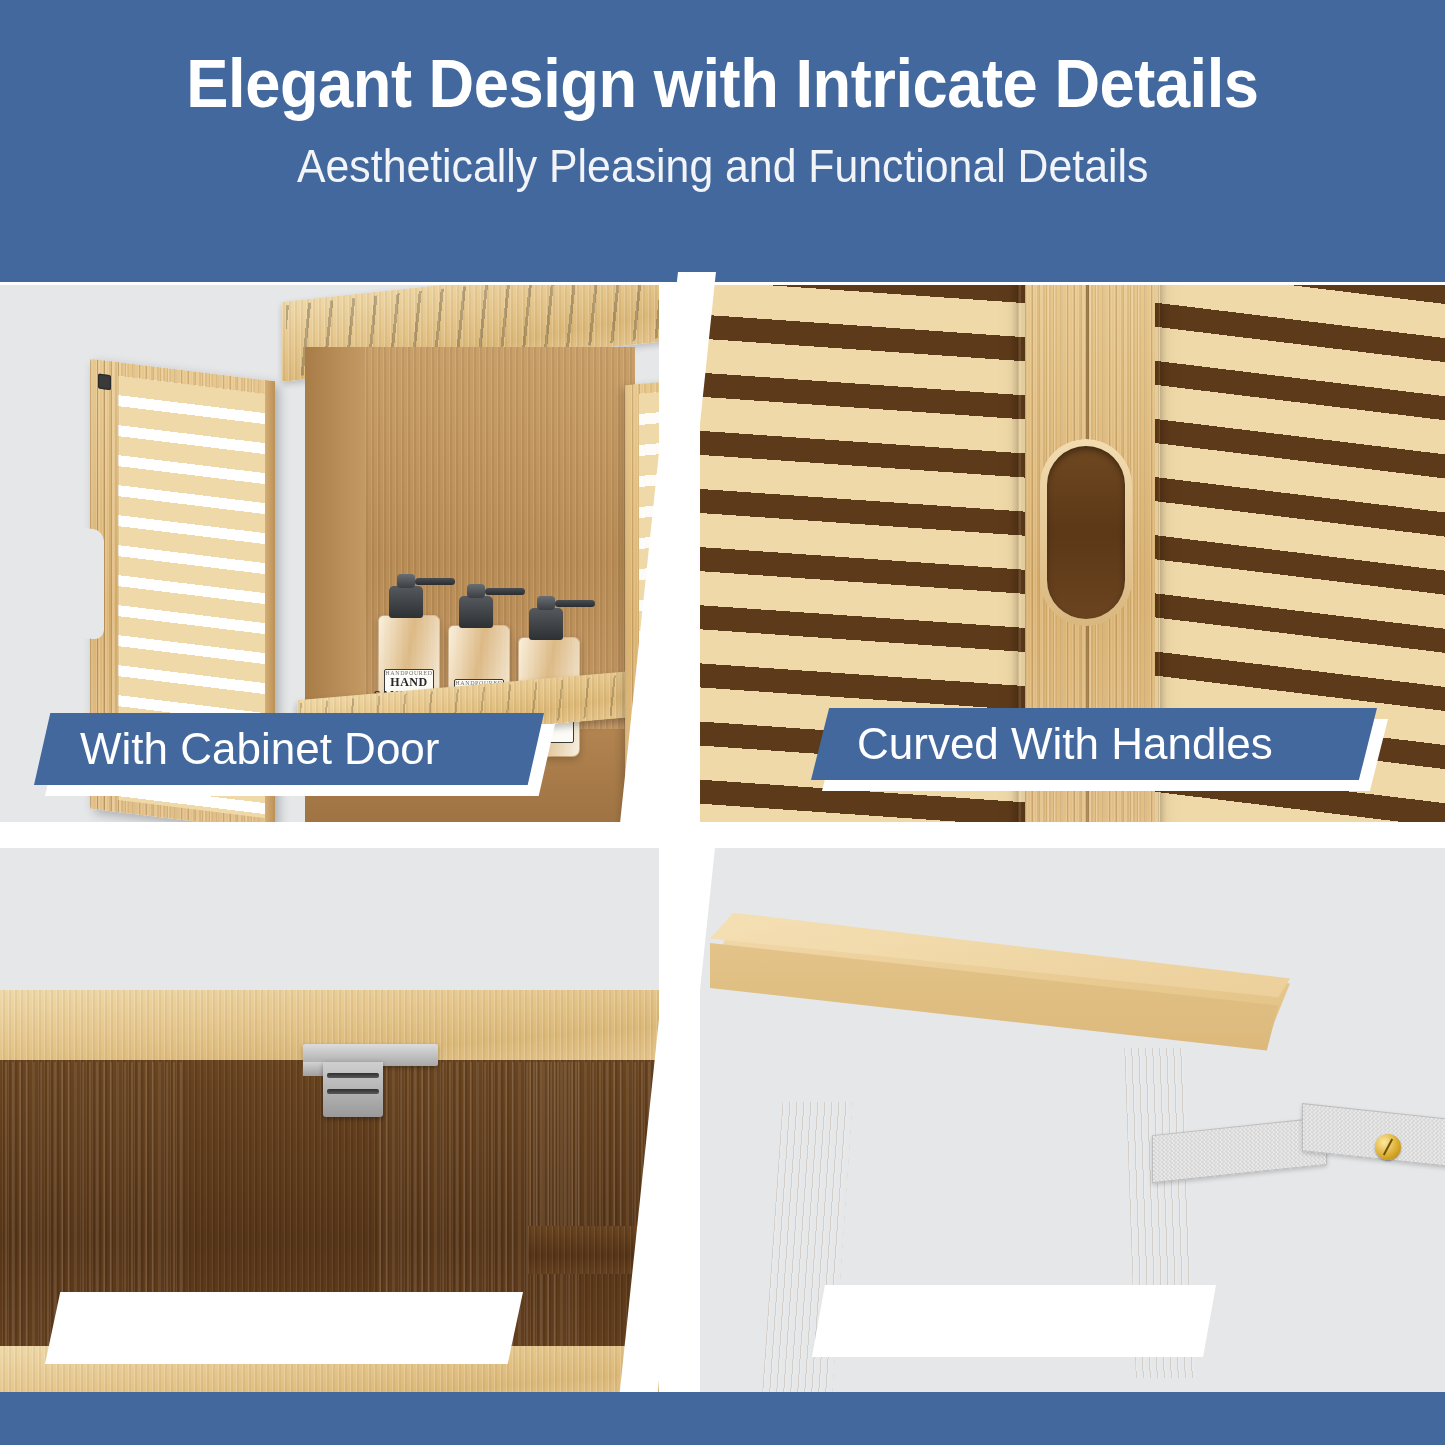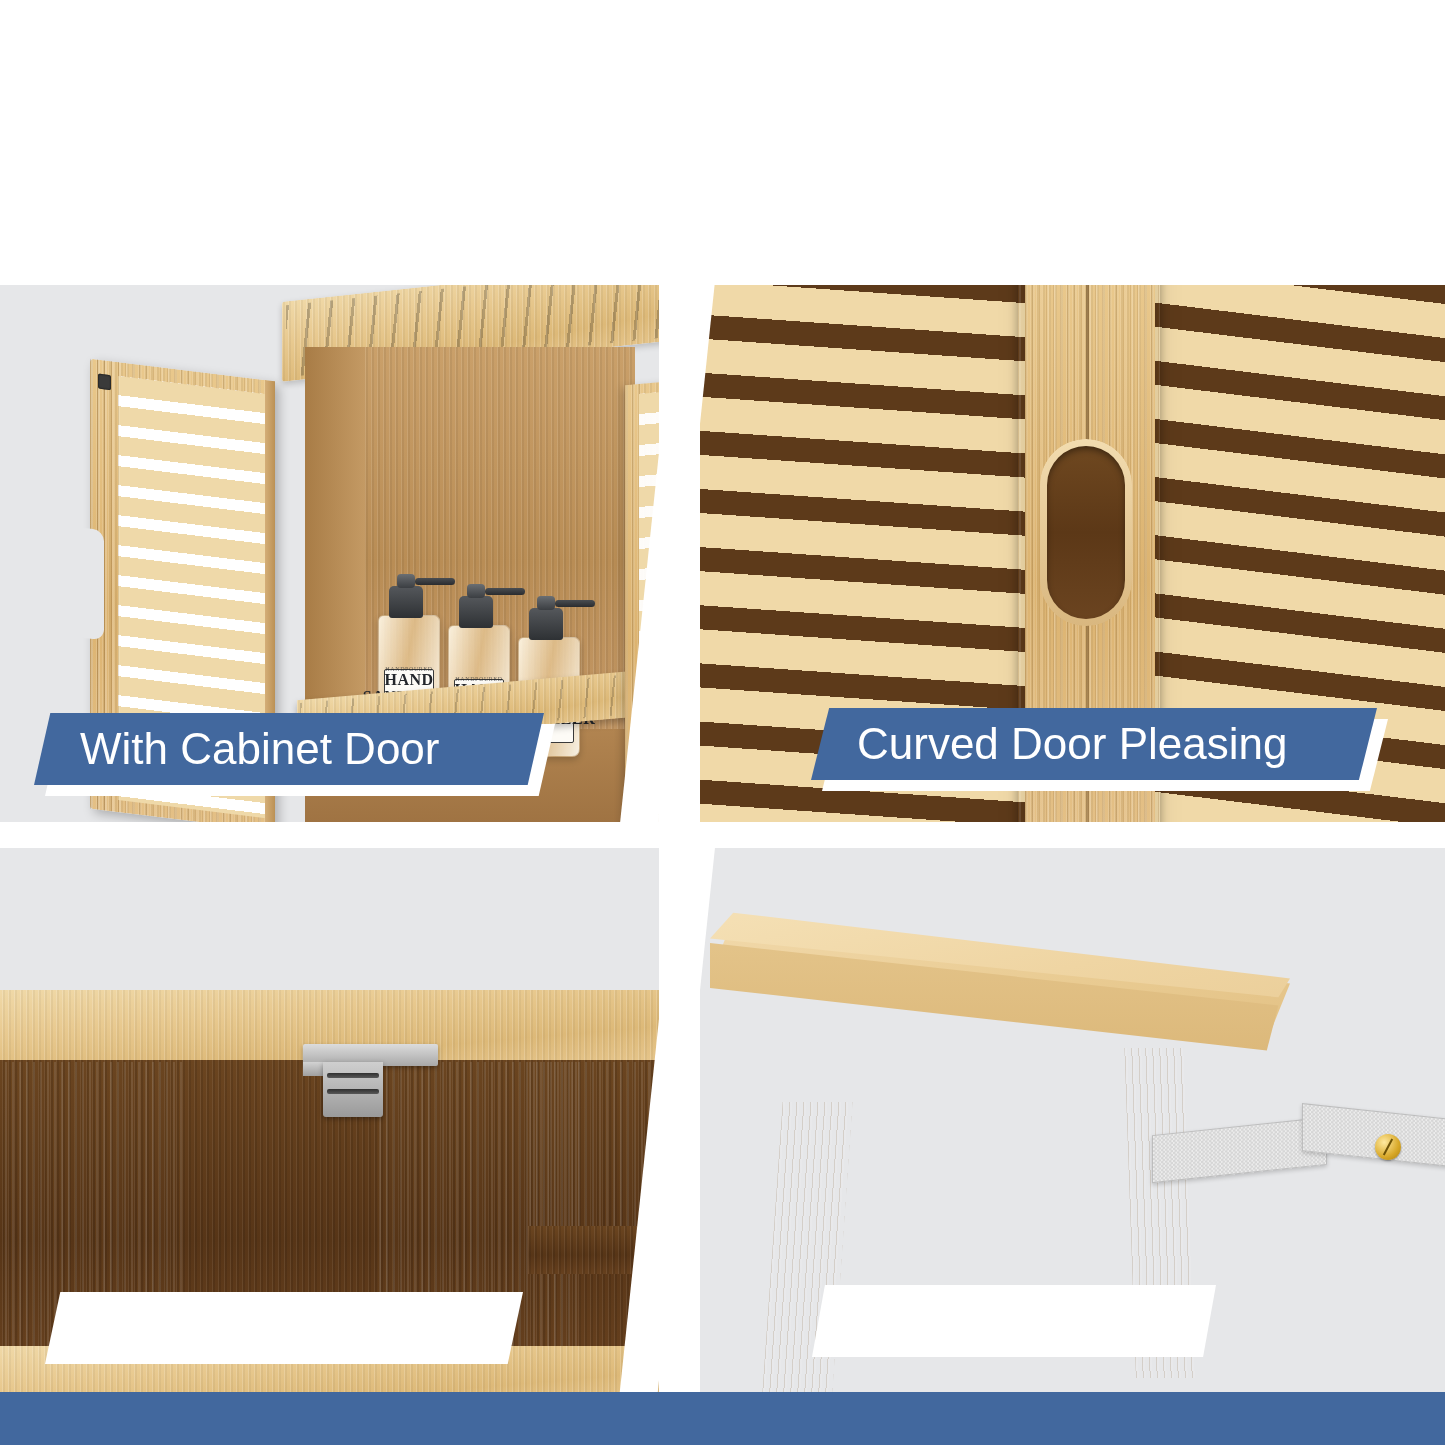--- a/index.html
+++ b/index.html
@@ -107,21 +107,21 @@
 
   
   .bottle{ position:absolute; width:62px; border-radius:6px 6px 8px 8px;
            background:linear-gradient(100deg, rgba(255,248,232,.92) 0%, rgba(226,193,142,.85) 45%, rgba(255,252,242,.9) 100%);
            border:1px solid rgba(150,110,60,.35); box-shadow:0 3px 7px rgba(0,0,0,.2); }
   .bottle .label{ position:absolute; left:5px; right:5px; top:45%; height:44%;
                   background:#fdfbf6; border:1px solid #3a3a3a; border-radius:2px;
                   display:flex; flex-direction:column; align-items:center; justify-content:center;
                   font-family:"Liberation Serif", serif; color:#23262b; }
   .bottle .label .l1{ font-size:6px; letter-spacing:.6px; opacity:.65; }
-  .bottle .label .l2{ font-size:16px; font-weight:bold; letter-spacing:.5px; line-height:1.05; }
+  .bottle .label .l2{ font-size:12px; font-weight:bold; letter-spacing:.5px; line-height:1.05; }
   .bottle .label .l3{ font-size:5px; letter-spacing:.4px; opacity:.6; margin-top:3px; }
   .bottle .rule{ width:80%; height:1px; background:#2c2c2c; margin:3px 0; }
   .pump{ position:absolute; top:-30px; left:10px; width:34px; height:32px;
          background:linear-gradient(180deg,#55585c,#2e3134); border-radius:5px 5px 3px 3px; }
   .pump .neck{ position:absolute; left:8px; top:-12px; width:18px; height:14px;
                background:linear-gradient(180deg,#6a6e72,#3b3e42); border-radius:4px; }
   .pump .spout{ position:absolute; left:26px; top:-8px; width:40px; height:7px;
                 background:linear-gradient(180deg,#4a4d51,#2a2c2f); border-radius:4px; }
 
   
@@ -208,20 +208,24 @@
   .b-tl{ left:34px;  top:713px; width:510px; }  .s-tl{ left:45px;  top:724px; width:510px; }
   .b-tr{ left:811px; top:708px; width:566px; }  .s-tr{ left:822px; top:719px; width:566px; }
   .b-bl{ left:34px;  top:1281px;width:478px; }  .s-bl{ left:45px;  top:1292px;width:478px; }
   .b-br{ left:801px; top:1274px;width:404px; }  .s-br{ left:812px; top:1285px;width:404px; }
 </style>
 </head>
 <body>
 
 <div id="page">
 
+  <div class="header">
+    <div class="header-title">Elegant Design with Intricate Details</div>
+    <div class="header-sub">Aesthetically Pleasing and Functional Details</div>
+  </div>
   <div class="topgap"></div>
 
   <div class="panel p-tl">
     <div class="tl-bg"></div>
 
     <div class="tl-topshelf wood-light">
       <div class="slats"></div>
     </div>
 
     <div class="tl-box">
@@ -335,20 +339,20 @@
   </div>
 
   <div class="diag diag-top"></div>
   <div class="diag diag-bot"></div>
   <div class="hband"></div>
 
   <div class="banner-shadow s-tl"></div>
   <div class="banner b-tl">With Cabinet Door</div>
 
   <div class="banner-shadow s-tr"></div>
-  <div class="banner b-tr">Curved Door Pleasing</div>
+  <div class="banner b-tr">Curved With Handles</div>
 
   <div class="banner-shadow s-bl"></div>
 
   <div class="banner-shadow s-br"></div>
 
   <div class="footbar"></div>
 </div>
 
 </body></html>

